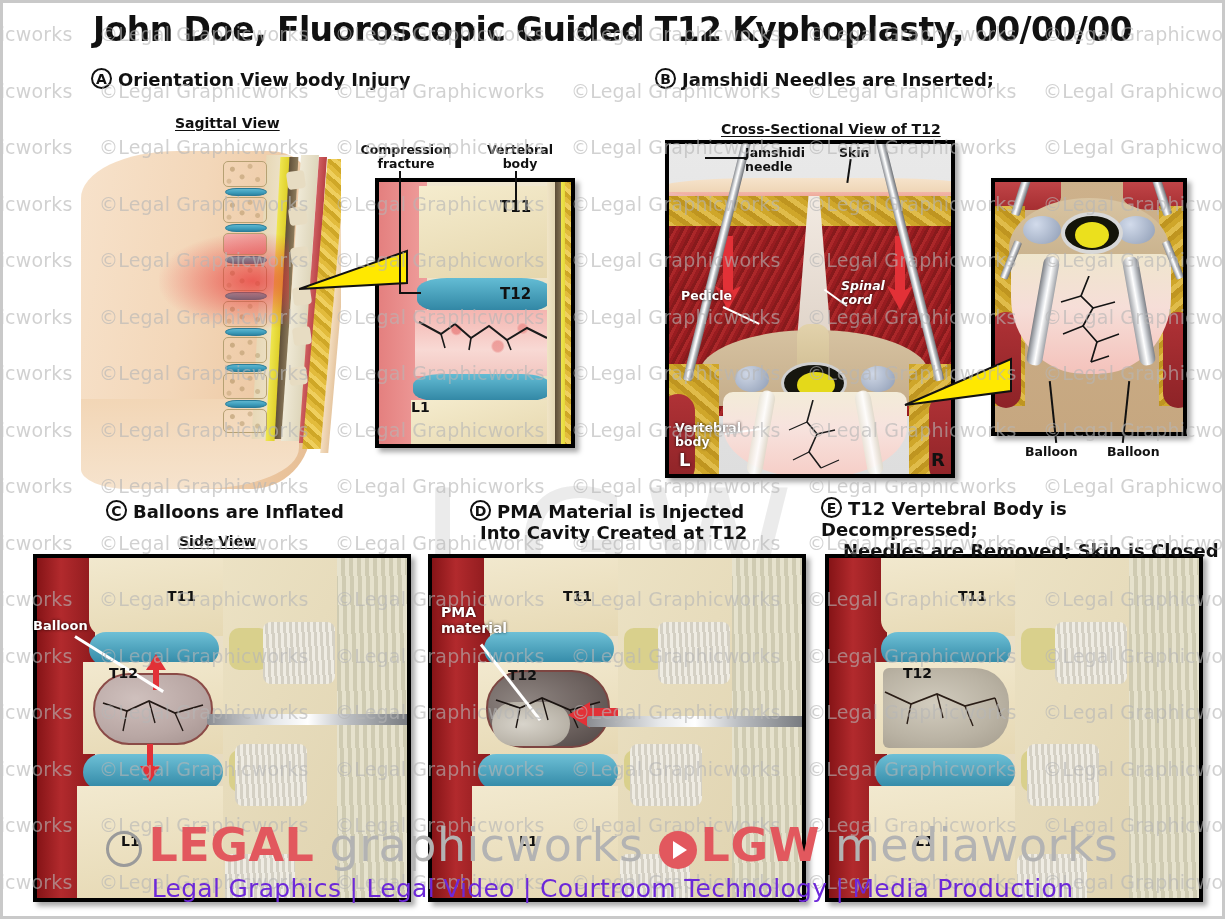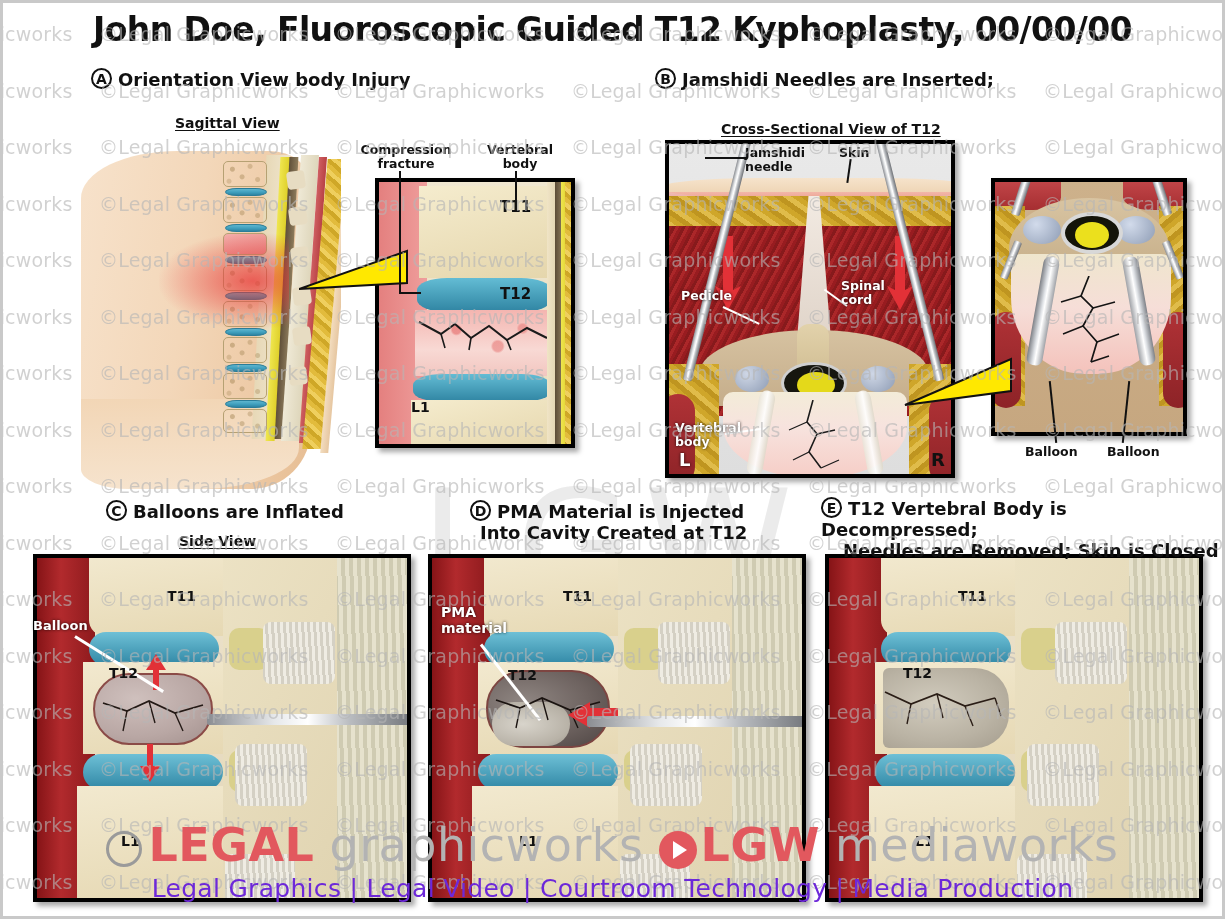--- a/index.html
+++ b/index.html
@@ -295,21 +295,21 @@
   </div>
 
   <div class="lbl" style="left:742px; top:143px; width:70px;">
     <span>Jamshidi</span><br><span>needle</span>
   </div>
   <div class="leader" style="left:702px; top:154px; width:42px; height:2px;"></div>
 
   <div class="lbl" style="left:836px; top:143px;">Skin</div>
   <div class="leader" style="left:845px; top:156px; width:2px; height:24px; transform:rotate(8deg);"></div>
 
-  <div class="lbl w" style="left:838px; top:276px; width:58px;">
+  <div class="lbl w" style="left:838px; top:276px; width:58px;font-style:italic;">
     <span>Spinal</span><br><span>cord</span>
   </div>
   <div class="leader w" style="left:816px; top:302px; width:28px; height:2px; transform:rotate(36deg); transform-origin:right center;"></div>
 
   <div class="lbl w" style="left:678px; top:286px;">Pedicle</div>
   <div class="leader w" style="left:720px; top:303px; width:40px; height:2px; transform:rotate(25deg); transform-origin:left center;"></div>
 
   <div class="lbl w" style="left:672px; top:418px; width:54px;">
     <span>Vertebral</span><br><span>body</span>
   </div>

